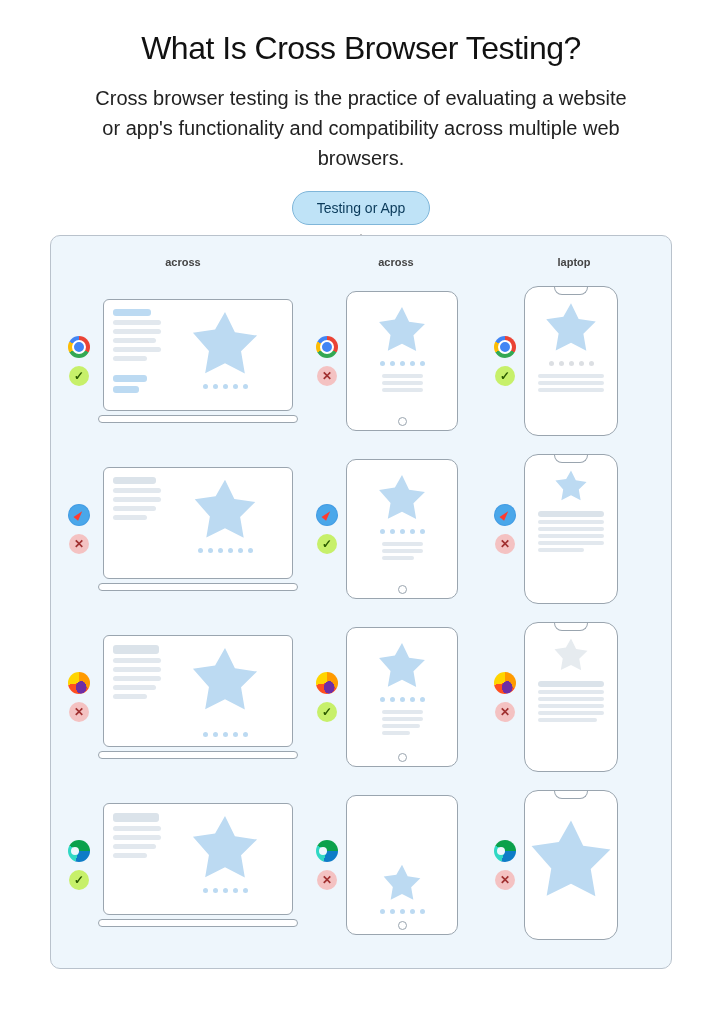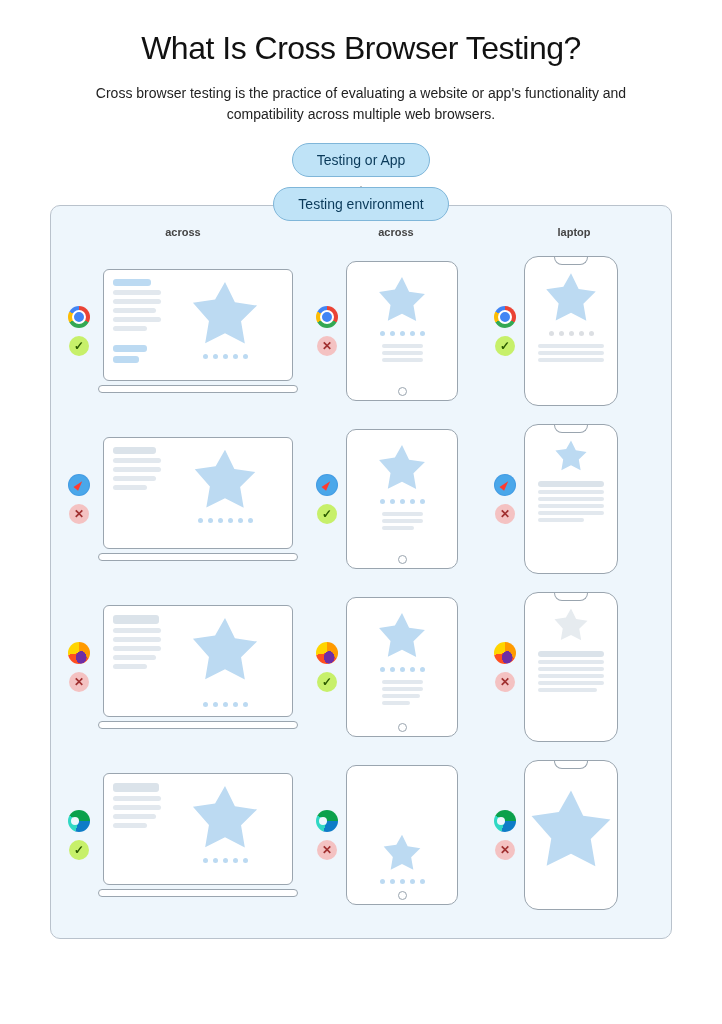--- a/index.html
+++ b/index.html
@@ -1,18 +1,18 @@
 <!DOCTYPE html>
 <html><head>
 <meta charset="utf-8">
 <style>
 * { box-sizing: border-box; margin: 0; padding: 0; }
 body { font-family: -apple-system, BlinkMacSystemFont, "Segoe UI", Helvetica, Arial, sans-serif; background: #fff; width: 722px; padding: 30px 50px 40px; color: #111; }
 .title { font-size: 32px; font-weight: 400; text-align: center; margin-bottom: 16px; letter-spacing: -0.5px; }
-.subtitle { font-size: 14px; text-align: center; color: #222; line-height: 1.5; margin: 0 auto 18px; max-width: 540px; }
+.subtitle { font-size: 20px; text-align: center; color: #222; line-height: 1.5; margin: 0 auto 18px; max-width: 540px; }
 .pill { display: block; margin: 0 auto; background: #bfe3f7; border: 1px solid #7fb6d9; border-radius: 20px; padding: 8px 24px; font-size: 14px; color: #0a3a5a; text-align: center; width: fit-content; }
 .arrow-down { text-align: center; font-size: 18px; color: #666; margin: 4px 0; line-height: 1; }
 .env-wrap { position: relative; margin-top: -16px; }
 .env-pill { position: relative; z-index: 2; margin-left: auto; margin-right: auto; }
 .grid-box { border: 1px solid #b9c2cc; border-radius: 10px; background: #eef6fc; padding: 20px 20px 28px; margin-top: -16px; }
 .grid { display: grid; grid-template-columns: 230px 160px 160px; column-gap: 18px; row-gap: 18px; justify-content: center; }
 .col-head { font-size: 11px; font-weight: 600; color: #444; text-align: center; }
 .cell { display: flex; align-items: center; gap: 8px; }
 .badges { display: flex; flex-direction: column; gap: 8px; align-items: center; }
 .badge { width: 22px; height: 22px; border-radius: 50%; display: flex; align-items: center; justify-content: center; position: relative; }
@@ -53,21 +53,20 @@
 </head>
 <body>
 
 <h1 class="title">What Is Cross Browser Testing?</h1>
 <p class="subtitle">Cross browser testing is the practice of evaluating a website or app's functionality and compatibility across multiple web browsers.</p>
 
 <div class="pill">Testing or App</div>
 <div class="arrow-down">↓</div>
 
 <div class="env-wrap">
-  <div class="pill env-pill">Testing environment</div>
 
   <div class="grid-box">
     <div class="grid" id="grid">
         <div class="col-head">across</div>
         <div class="col-head">across</div>
         <div class="col-head">laptop</div>
         <div class="cell">
     <div class="badges">
     <span class="badge chrome"></span>
     <span class="status pass">✓</span>

